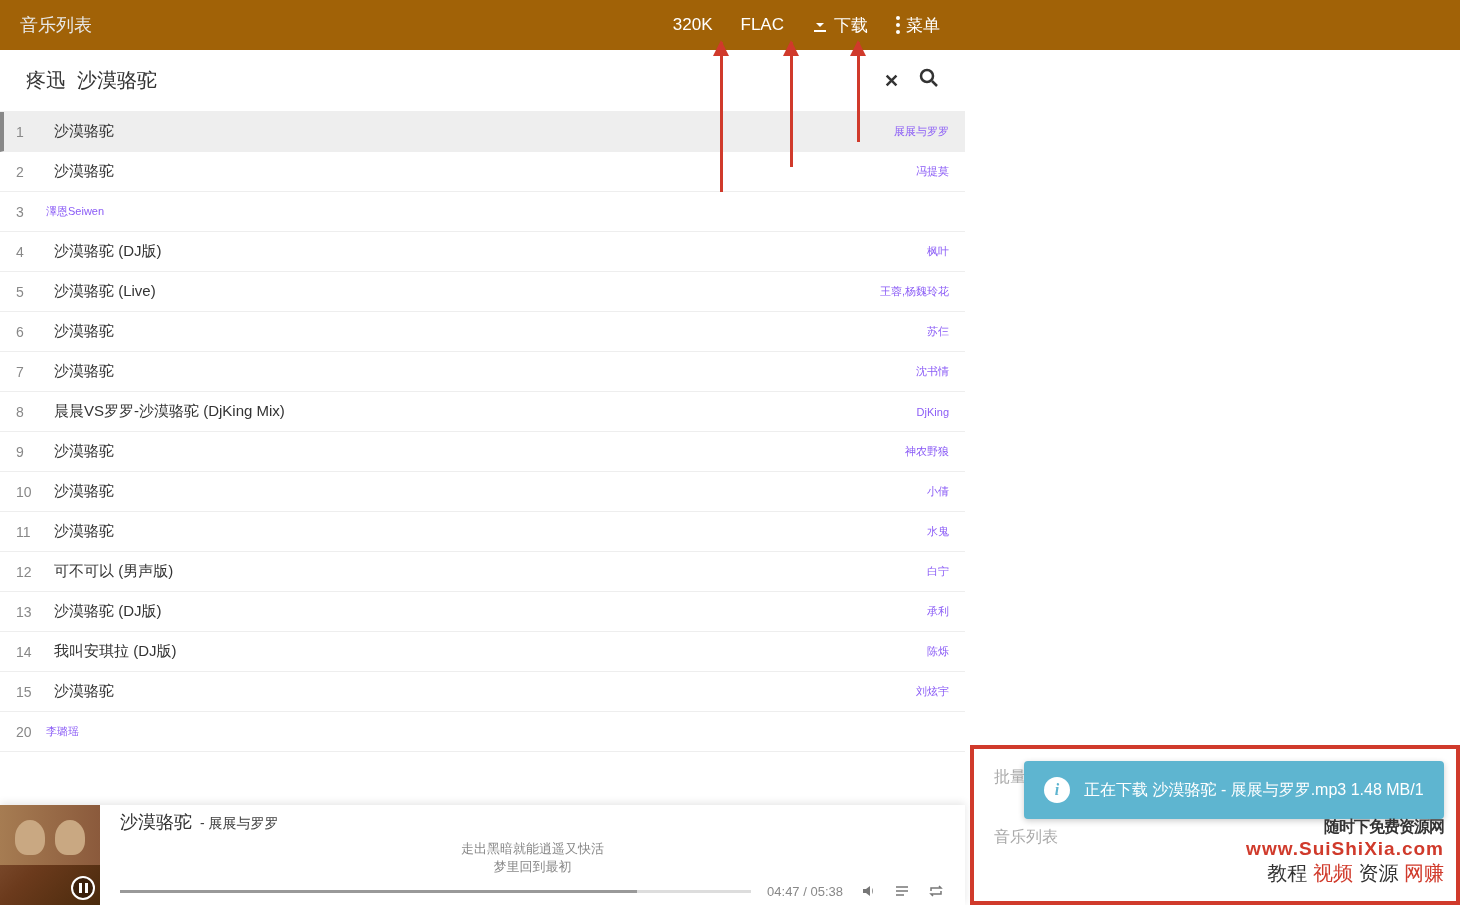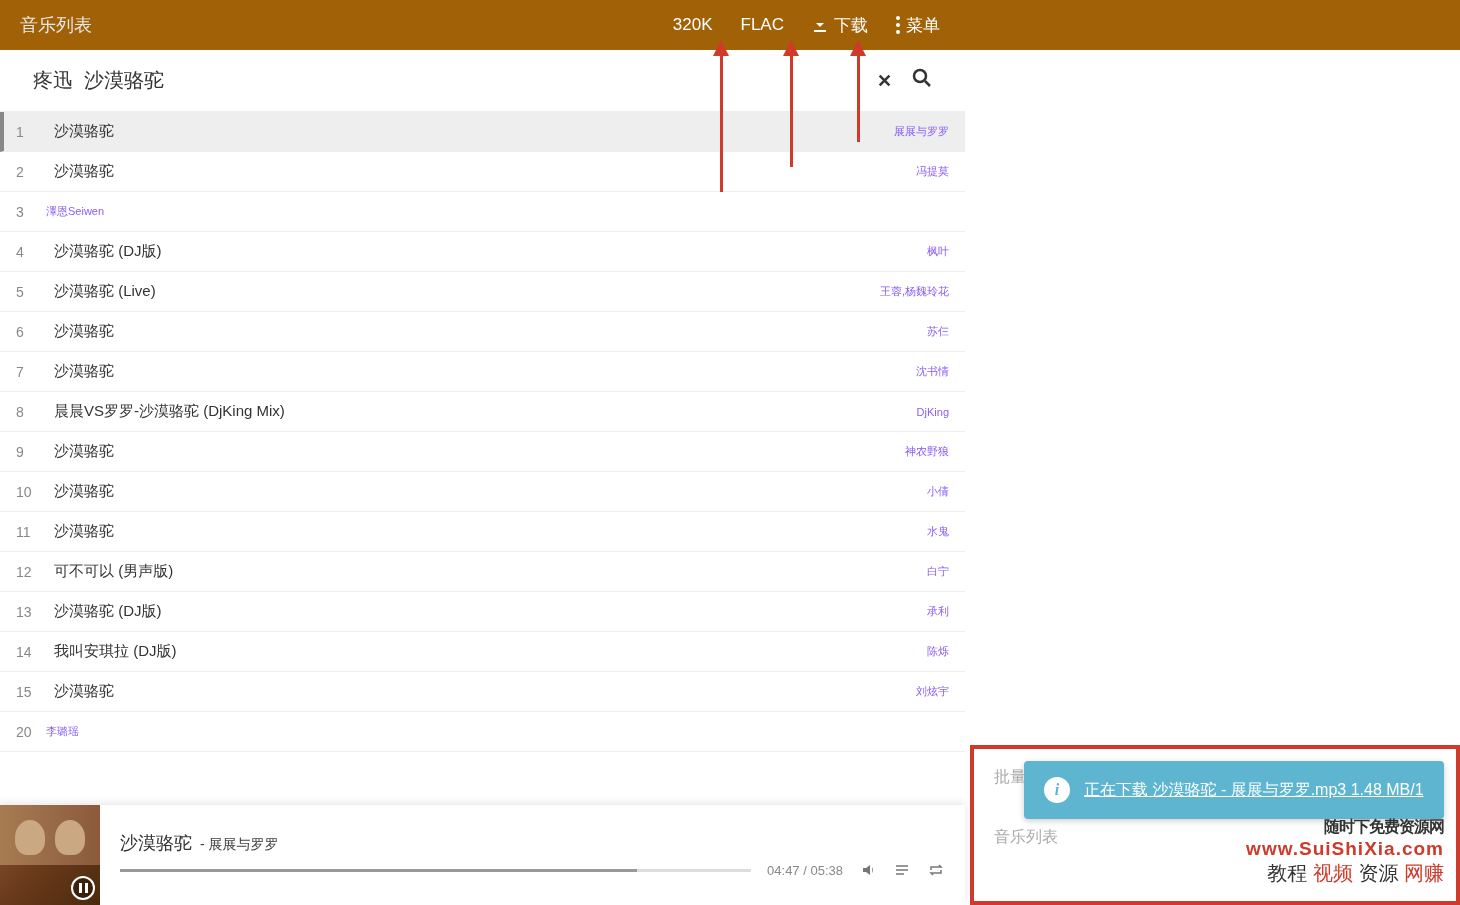--- a/index.html
+++ b/index.html
@@ -37,21 +37,21 @@
     .header-action {
       color: #fff;
       font-size: 17px;
       cursor: pointer;
       display: flex;
       align-items: center;
       gap: 6px;
     }
     .search-bar {
       background: #fff;
-      padding: 18px 33px;
+      padding: 18px 26px;
       display: flex;
       align-items: center;
       border-bottom: 1px solid #eee;
       width: 965px;
     }
     .search-input {
       flex: 1;
       border: none;
       font-size: 20px;
       color: #333;
@@ -298,21 +298,20 @@
       align-items: center;
       justify-content: center;
       font-style: italic;
       font-weight: bold;
       font-family: Georgia, serif;
       font-size: 16px;
       flex-shrink: 0;
     }
     .toast-text {
       line-height: 1.6;
-      text-decoration: underline;
     }
     .watermark {
       position: absolute;
       bottom: 18px;
       right: 16px;
       text-align: right;
       z-index: 200;
     }
     .watermark-line1 {
       font-size: 16px;
@@ -471,20 +470,24 @@
   <div class="album-art">
     <div class="album-art-content"></div>
     <div class="album-face left"></div>
     <div class="album-face right"></div>
     <div class="play-circle"></div>
   </div>
   <div class="player-info">
     <div class="player-title-row">
       <span class="player-song-title">沙漠骆驼</span>
       <span class="player-song-artist">- 展展与罗罗</span>
+    </div>
+    <div class="player-lyrics">
+      <div>走出黑暗就能逍遥又快活</div>
+      <div>梦里回到最初</div>
     </div>
     <div class="player-controls-row">
       <div class="progress-bar">
         <div class="progress-fill"></div>
       </div>
       <span class="time-display">
         <span>04:47</span> / <span>05:38</span>
       </span>
       <div class="player-icon">
         <svg width="16" height="16" viewBox="0 0 16 16" fill="#777">

